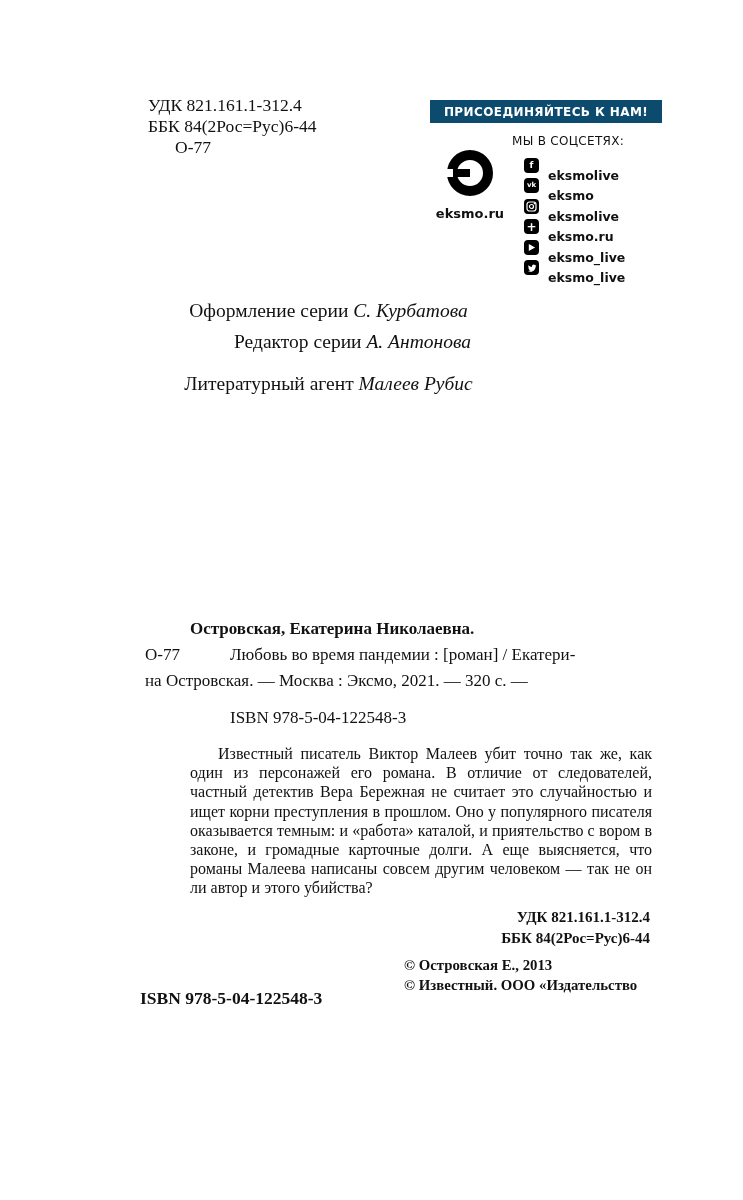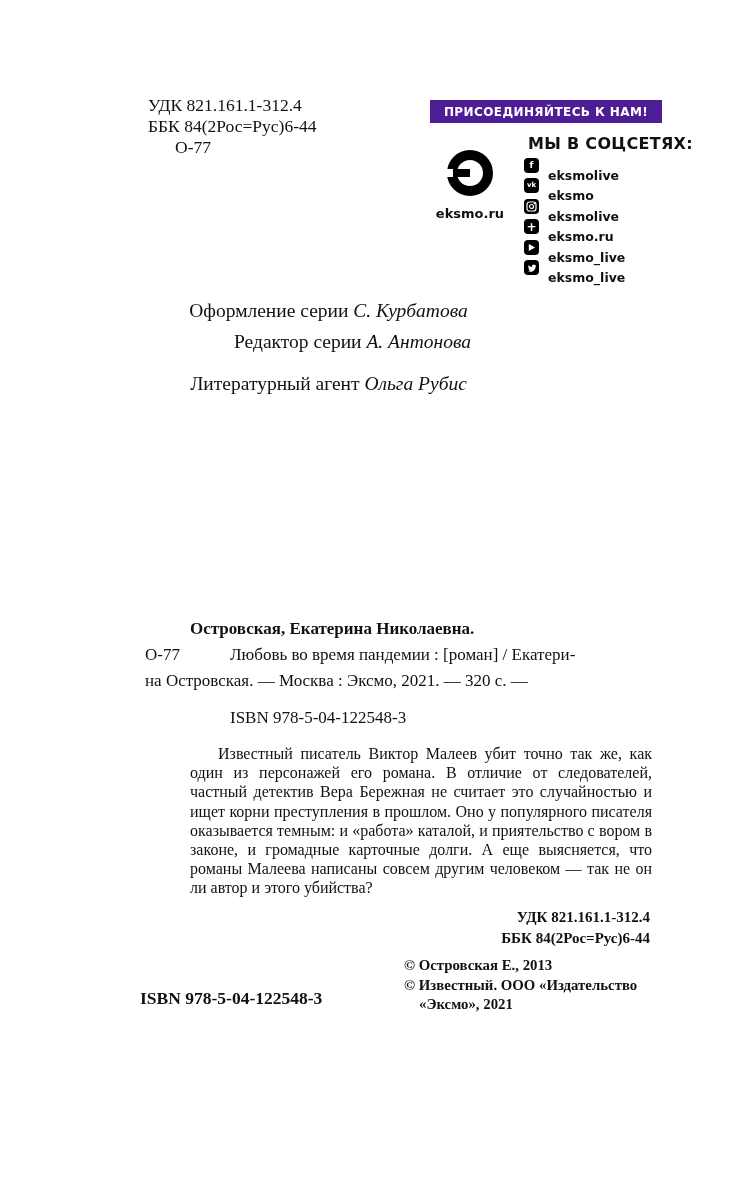--- a/index.html
+++ b/index.html
@@ -9,21 +9,21 @@
   .sans  { font-family:"DejaVu Sans","Liberation Sans",sans-serif; color:#111; }
 
   
   .codes-block { position:absolute; left:148px; top:95px; font-size:17.5px; line-height:21px; }
   .codes-block .indent { padding-left:27px; }
 
   
   .promo-banner { position:absolute; left:430px; top:100px; width:232px; height:23px;
     background:#ee3a56; color:#fff; font-weight:bold; font-size:12px; letter-spacing:.4px;
     display:flex; align-items:center; justify-content:center; }
-  .social-header { position:absolute; left:528px; top:134px; font-size:16px; font-weight:bold; letter-spacing:.3px; }
+  .social-header { position:absolute; left:512px; top:134px; font-size:12px; font-weight:normal; letter-spacing:.3px; }
   .social-list { position:absolute; left:524px; top:155px; }
   .social-row { display:flex; align-items:center; height:20.5px; }
   .s-icon { width:15px; height:15px; background:#000; border-radius:4px; color:#fff;
     display:flex; align-items:center; justify-content:center; margin-right:9px;
     font-family:"DejaVu Sans",sans-serif; font-weight:bold; font-size:9px; line-height:1; flex:0 0 15px; }
   .s-handle { font-size:12.5px; font-weight:bold;margin-top:20px; }
   .eksmo-logo-block { position:absolute; left:428px; top:148px; width:84px; text-align:center; }
   .eksmo-logo-block .site { font-size:13px; font-weight:bold; margin-top:4px; }
 
   
@@ -49,21 +49,21 @@
 </style>
 </head>
 <body>
 
 <div class="codes-block serif">
   <div>УДК 821.161.1-312.4</div>
   <div>ББК 84(2Рос=Рус)6-44</div>
   <div class="indent">О-77</div>
 </div>
 
-<div class="promo-banner sans" style="background: #4c1d95;">ПРИСОЕДИНЯЙТЕСЬ К НАМ!</div>
+<div class="promo-banner sans" style="background: #0c4a6e;">ПРИСОЕДИНЯЙТЕСЬ К НАМ!</div>
 
 <div class="eksmo-logo-block sans">
   <span>
     <svg width="50" height="50" viewBox="0 0 50 50" aria-hidden="true">
       <circle cx="25" cy="25" r="18" fill="none" stroke="#000" stroke-width="10"></circle>
       <rect x="0" y="21" width="25" height="8" fill="#fff"></rect>
       <rect x="8" y="21" width="17" height="8" fill="#000"></rect>
     </svg>
   </span>
   <div class="site">eksmo.ru</div>
@@ -111,35 +111,34 @@
   </div>
 </div>
 
 <div class="credit credit-1 serif">
   <span>Оформление серии </span><span class="nm">С. Курбатова</span>
 </div>
 <div class="credit credit-2 serif">
   <span>Редактор серии </span><span class="nm">А. Антонова</span>
 </div>
 <div class="credit credit-3 serif">
-  <span>Литературный агент </span><span class="nm">Ольга Рубис</span>
+  <span>Литературный агент </span><span class="nm">Малеев Рубис</span>
 </div>
 
 <div class="catalog serif">
   <div class="cat-author">Островская, Екатерина Николаевна.</div>
   <div>
     <span class="code-cell">О-77</span><span>Любовь во время пандемии : [роман] / Екатери-</span>
   </div>
   <div>на Островская. — Москва : Эксмо, 2021. — 320 с. —</div>
   <div class="cat-isbn">ISBN 978-5-04-122548-3</div>
   <div class="cat-annotation">Известный писатель Виктор Малеев убит точно так же, как один из персонажей его романа. В отличие от следователей, частный детектив Вера Бережная не считает это случайностью и ищет корни преступления в прошлом. Оно у популярного писателя оказывается темным: и «работа» каталой, и приятельство с вором в законе, и громадные карточные долги. А еще выясняется, что романы Малеева написаны совсем другим человеком — так не он ли автор и этого убийства?</div>
   <div class="cat-refs">
     <div>УДК 821.161.1-312.4</div>
     <div>ББК 84(2Рос=Рус)6-44</div>
   </div>
 </div>
 
 <div class="footer-isbn serif">ISBN 978-5-04-122548-3</div>
 <div class="footer-copy serif">
   <div>© Островская Е., 2013</div>
   <div>© Известный. ООО «Издательство</div>
-  <div class="ind">«Эксмо», 2021</div>
 </div>
 
 </body></html>

